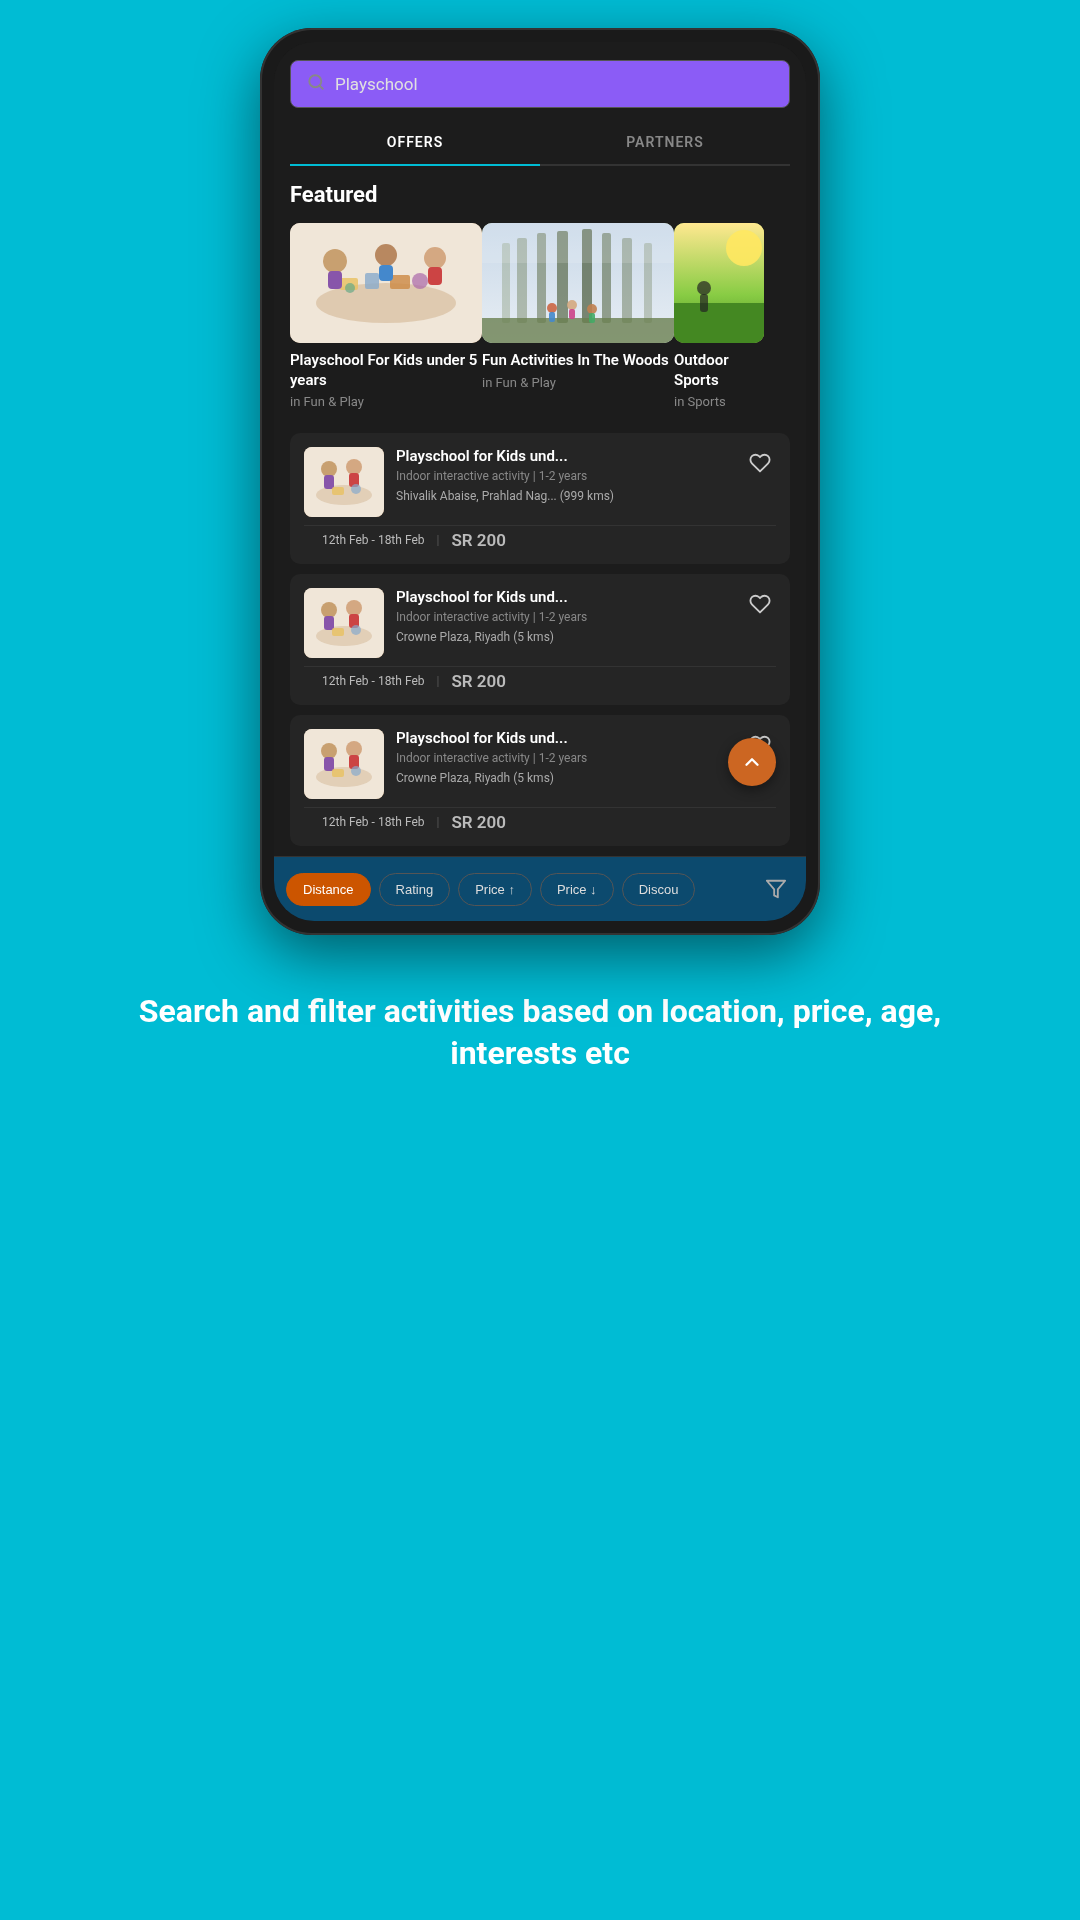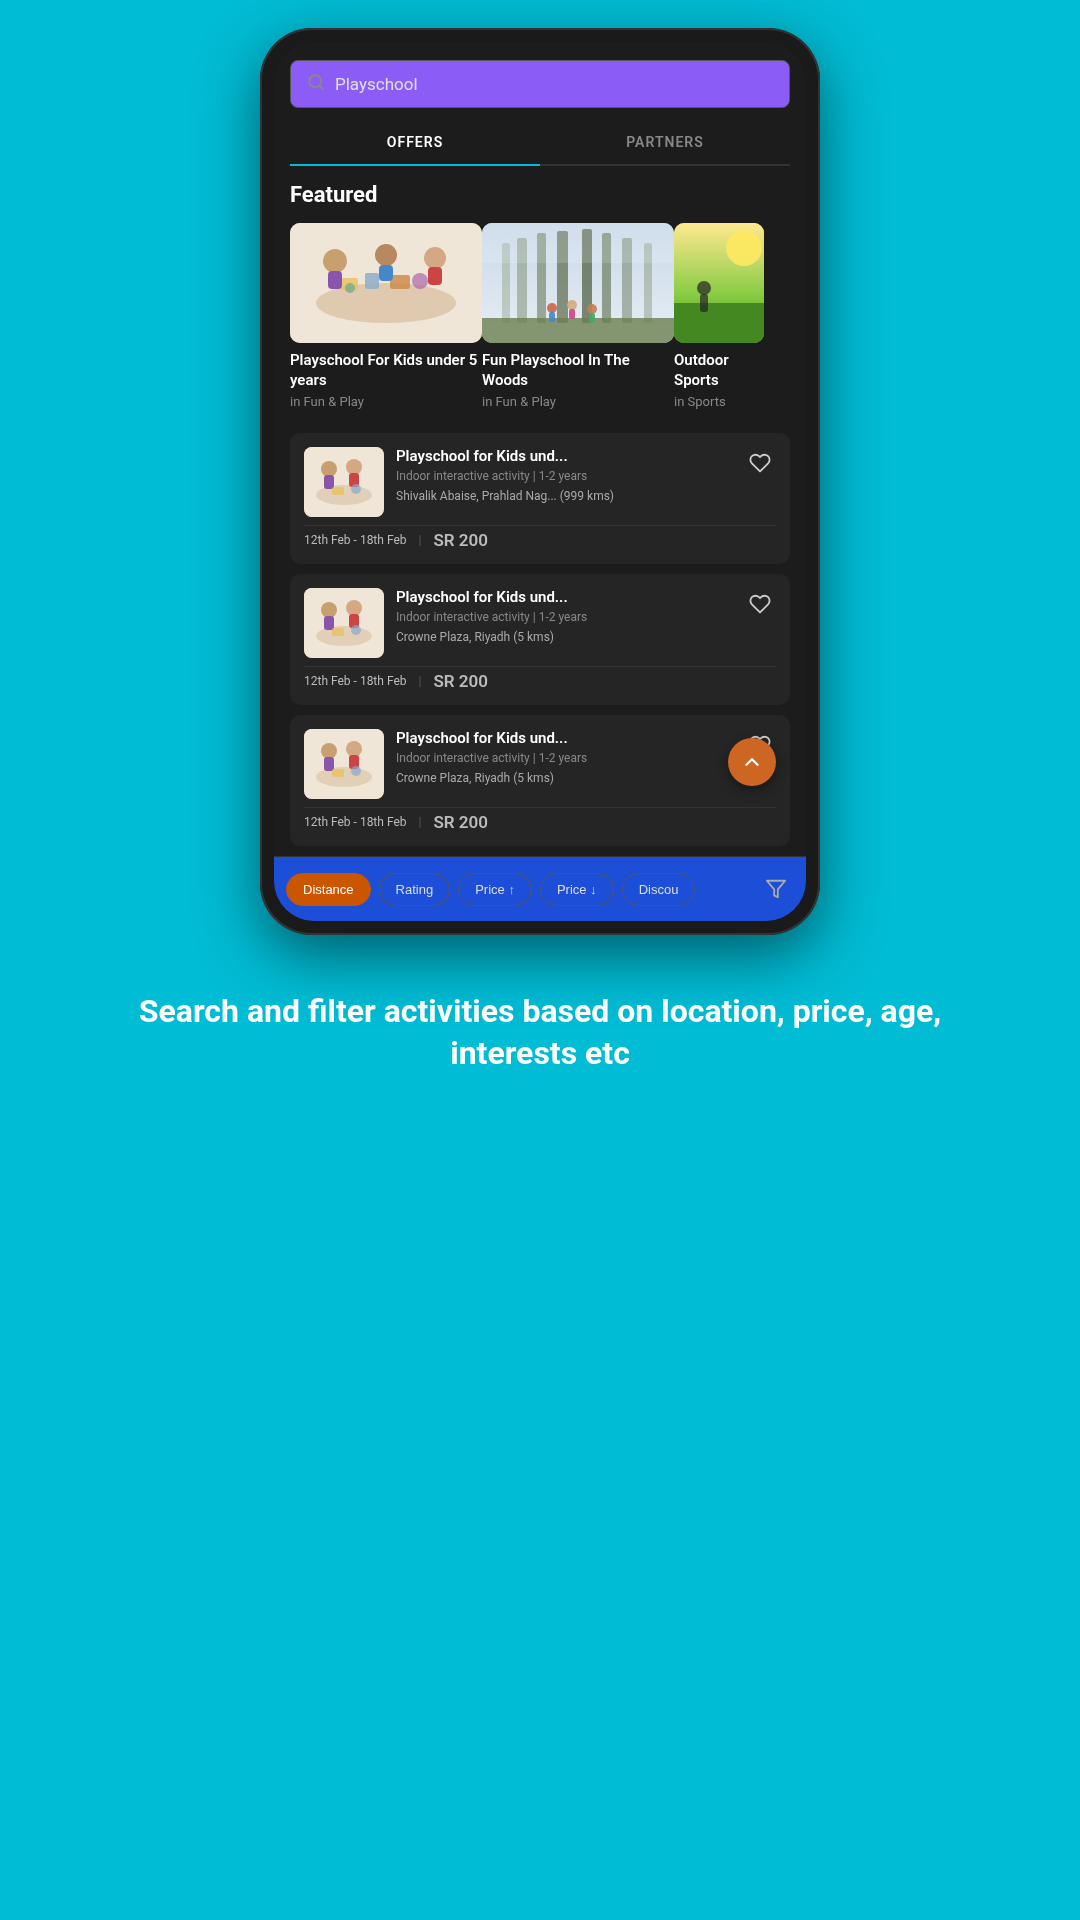--- a/index.html
+++ b/index.html
@@ -233,20 +233,21 @@
       display: flex;
       align-items: center;
       gap: 12px;
       padding-top: 4px;
       border-top: 1px solid #333;
     }
 
     .list-item-date {
       color: #bbb;
       font-size: 12px;
+      margin-left: 18px;
     }
 
     .list-item-divider {
       color: #555;
       font-size: 12px;
     }
 
     .list-item-price {
       color: #bbb;
       font-size: 17px;
@@ -264,21 +265,21 @@
       border-radius: 50%;
       display: flex;
       align-items: center;
       justify-content: center;
       cursor: pointer;
       box-shadow: 0 4px 12px rgba(0,0,0,0.4);
     }
 
     
     .filter-bar {
-      background: #1d4ed8;
+      background: #0c4a6e;
       padding: 14px 12px;
       display: flex;
       gap: 8px;
       align-items: center;
       border-top: 1px solid #333;
       position: relative;
     }
 
     .filter-chip {
       padding: 8px 16px;
@@ -411,21 +412,21 @@
                 <circle cx="70" cy="85" r="5" fill="#cc6644" opacity="0.9"></circle>
                 <rect x="67" y="89" width="6" height="10" rx="2" fill="#4488cc" opacity="0.9"></rect>
                 <circle cx="90" cy="82" r="5" fill="#d4a880" opacity="0.9"></circle>
                 <rect x="87" y="86" width="6" height="10" rx="2" fill="#cc4488" opacity="0.9"></rect>
                 <circle cx="110" cy="86" r="5" fill="#c08050" opacity="0.9"></circle>
                 <rect x="107" y="90" width="6" height="10" rx="2" fill="#44aa66" opacity="0.9"></rect>
 
                 <rect x="0" y="0" width="192" height="40" fill="white" opacity="0.15"></rect>
               </svg>
             </div>
-            <div class="featured-card-title">Fun Playschool In The Woods</div>
+            <div class="featured-card-title">Fun Activities In The Woods</div>
             <div class="featured-card-category">in Fun &amp; Play</div>
           </div>
 
           <div class="featured-card" style="width:90px; overflow:hidden;">
             <div class="featured-card-img img3" style="width:90px;">
               <svg viewBox="0 0 90 120" width="90" height="120" xmlns="http://www.w3.org/2000/svg">
                 <defs>
                   <linearGradient id="sunsetGrad" x1="0" y1="0" x2="0" y2="1">
                     <stop offset="0%" stop-color="#ffe890"></stop>
                     <stop offset="60%" stop-color="#88cc44"></stop>

